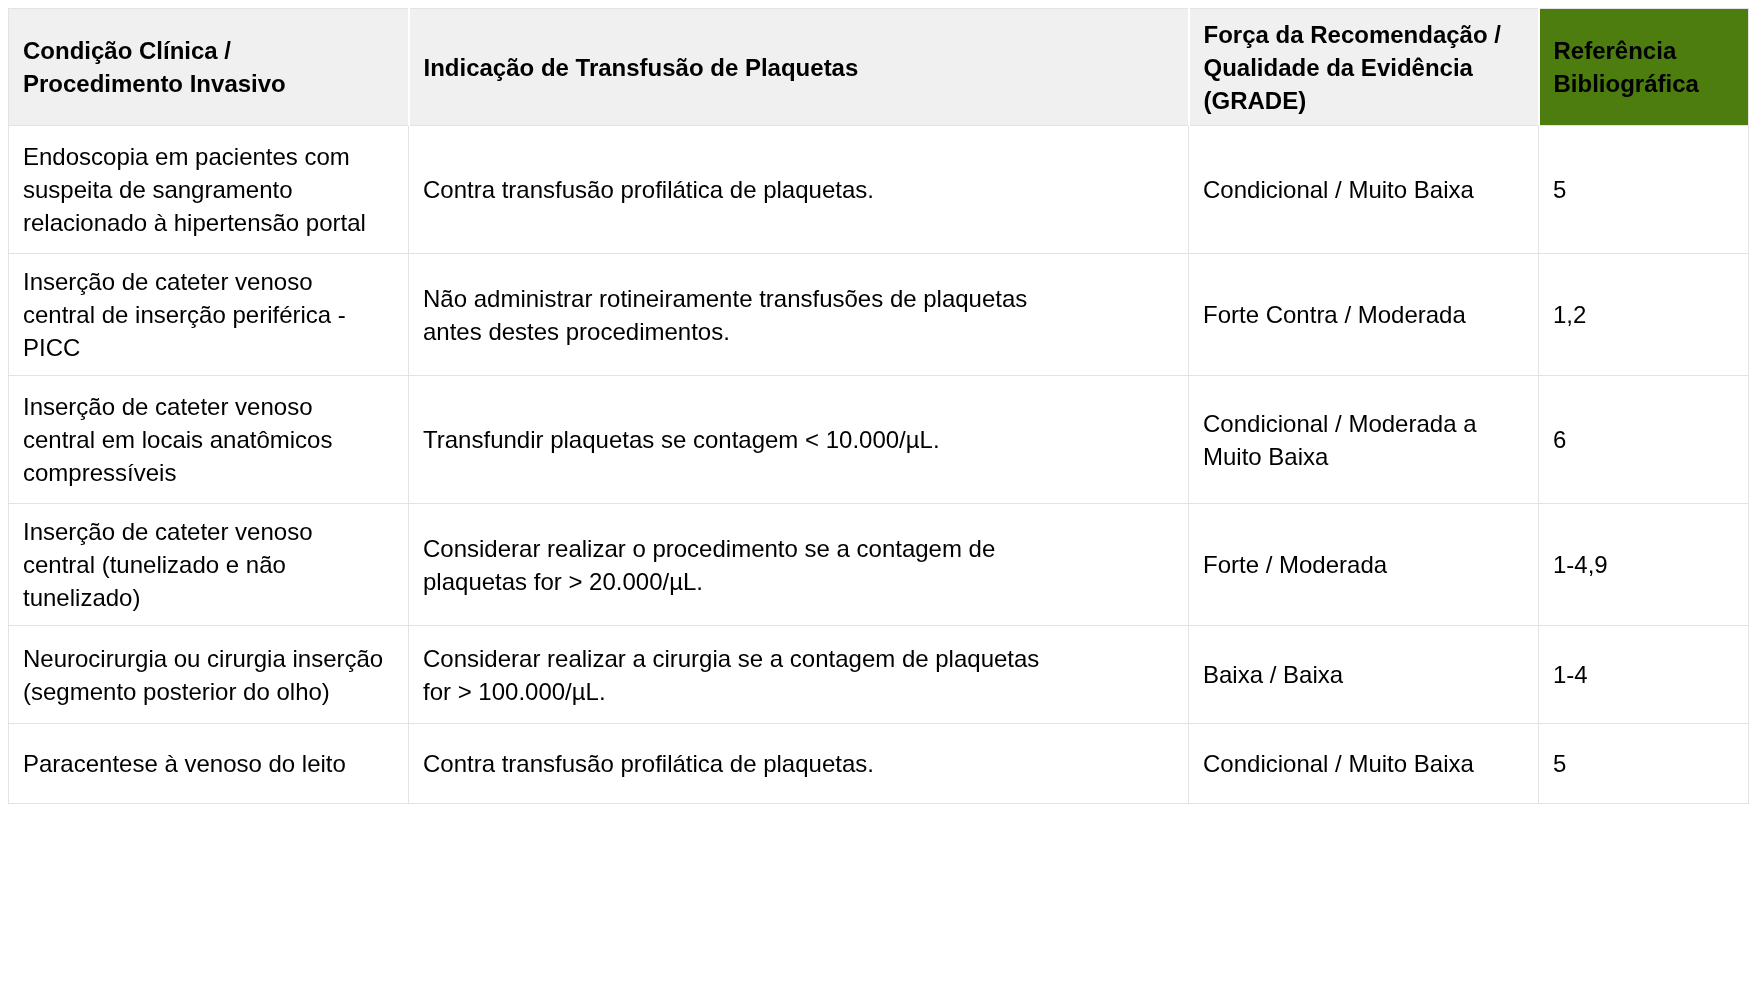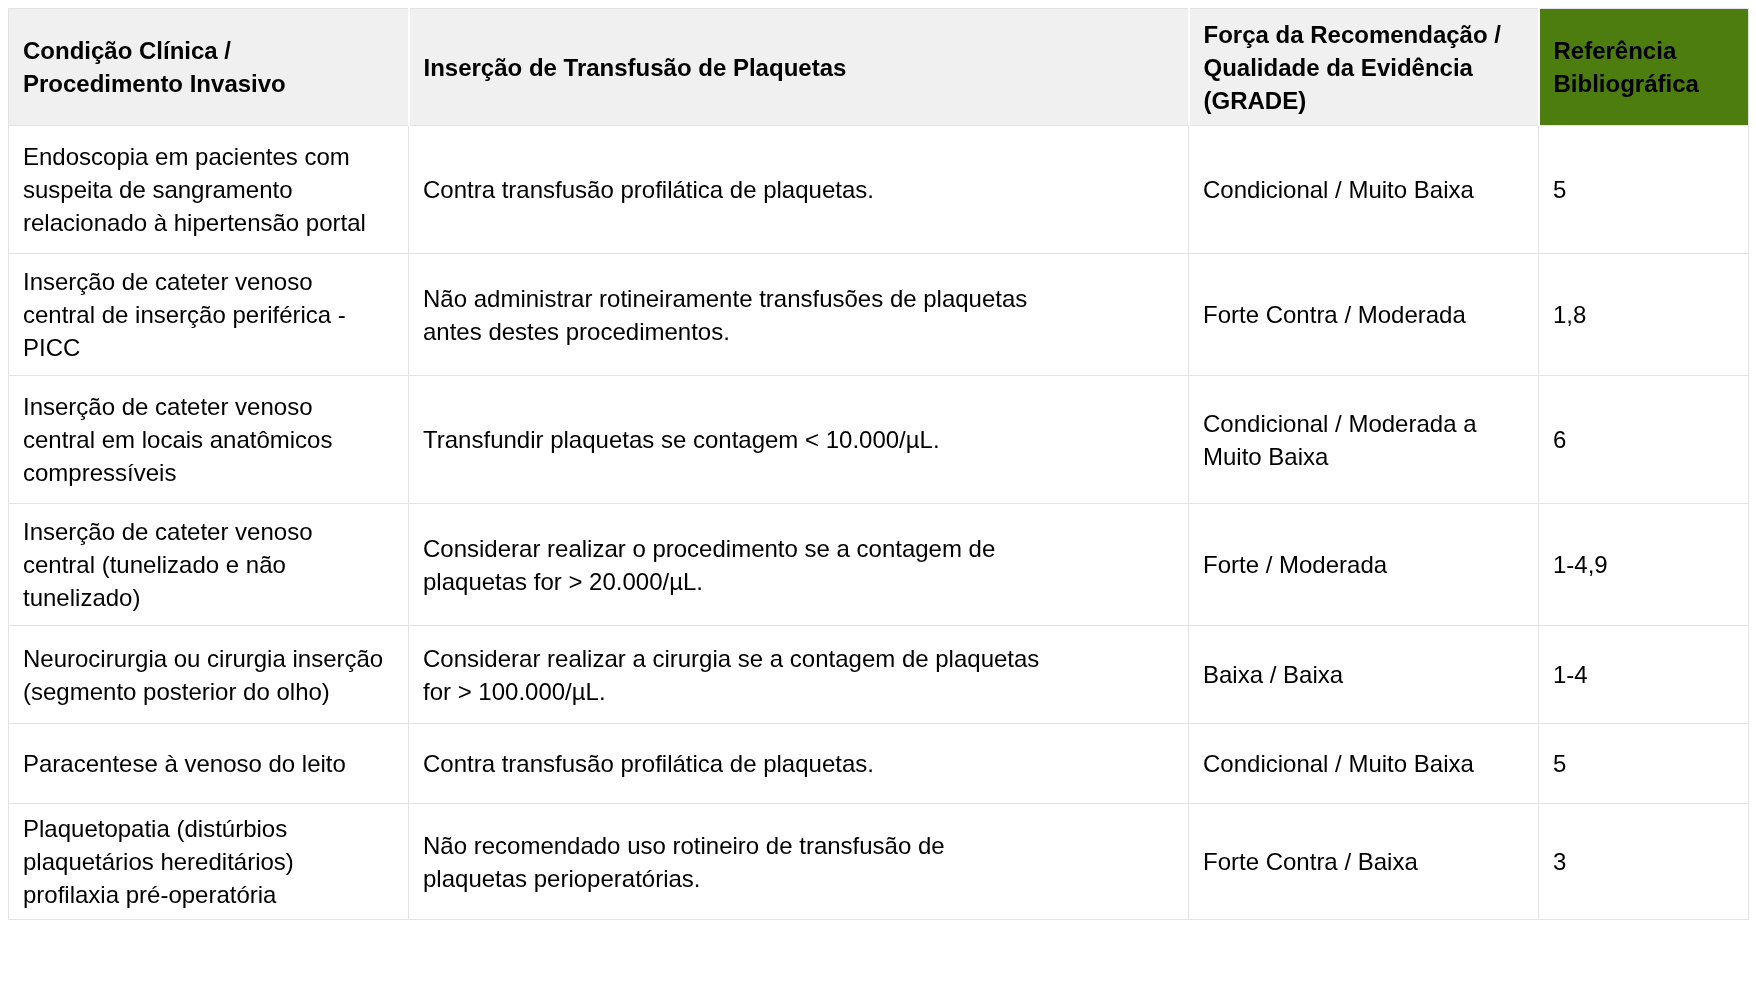--- a/index.html
+++ b/index.html
@@ -60,21 +60,21 @@
     <colgroup>
       <col style="width:400px">
       <col style="width:780px">
       <col style="width:350px">
       <col style="width:210px">
     </colgroup>
     <thead>
       <tr>
         <th class="th-gray">Condição Clínica /
 Procedimento Invasivo</th>
-        <th class="th-gray">Inserção de Transfusão de Plaquetas</th>
+        <th class="th-gray">Indicação de Transfusão de Plaquetas</th>
         <th class="th-gray">Força da Recomendação /
 Qualidade da Evidência
 (GRADE)</th>
         <th class="th-white">Referência
 Bibliográfica</th>
       </tr>
     </thead>
     <tbody>
       <tr>
         <td>Endoscopia em pacientes com
@@ -84,21 +84,21 @@
         <td>Condicional / Muito Baixa</td>
         <td>5</td>
       </tr>
       <tr>
         <td>Inserção de cateter venoso
 central de inserção periférica -
 PICC</td>
         <td>Não administrar rotineiramente transfusões de plaquetas
 antes destes procedimentos.</td>
         <td>Forte Contra / Moderada</td>
-        <td>1,8</td>
+        <td>1,2</td>
       </tr>
       <tr>
         <td>Inserção de cateter venoso
 central em locais anatômicos
 compressíveis</td>
         <td>Transfundir plaquetas se contagem &lt; 10.000/µL.</td>
         <td>Condicional / Moderada a
 Muito Baixa</td>
         <td>6</td>
       </tr>
@@ -118,24 +118,15 @@
 for &gt; 100.000/µL.</td>
         <td>Baixa / Baixa</td>
         <td>1-4</td>
       </tr>
       <tr>
         <td>Paracentese à venoso do leito</td>
         <td>Contra transfusão profilática de plaquetas.</td>
         <td>Condicional / Muito Baixa</td>
         <td>5</td>
       </tr>
-      <tr>
-        <td>Plaquetopatia (distúrbios
-plaquetários hereditários)
-profilaxia pré-operatória</td>
-        <td>Não recomendado uso rotineiro de transfusão de
-plaquetas perioperatórias.</td>
-        <td>Forte Contra / Baixa</td>
-        <td>3</td>
-      </tr>
     </tbody>
   </table>
 </div>
 
 </body></html>

